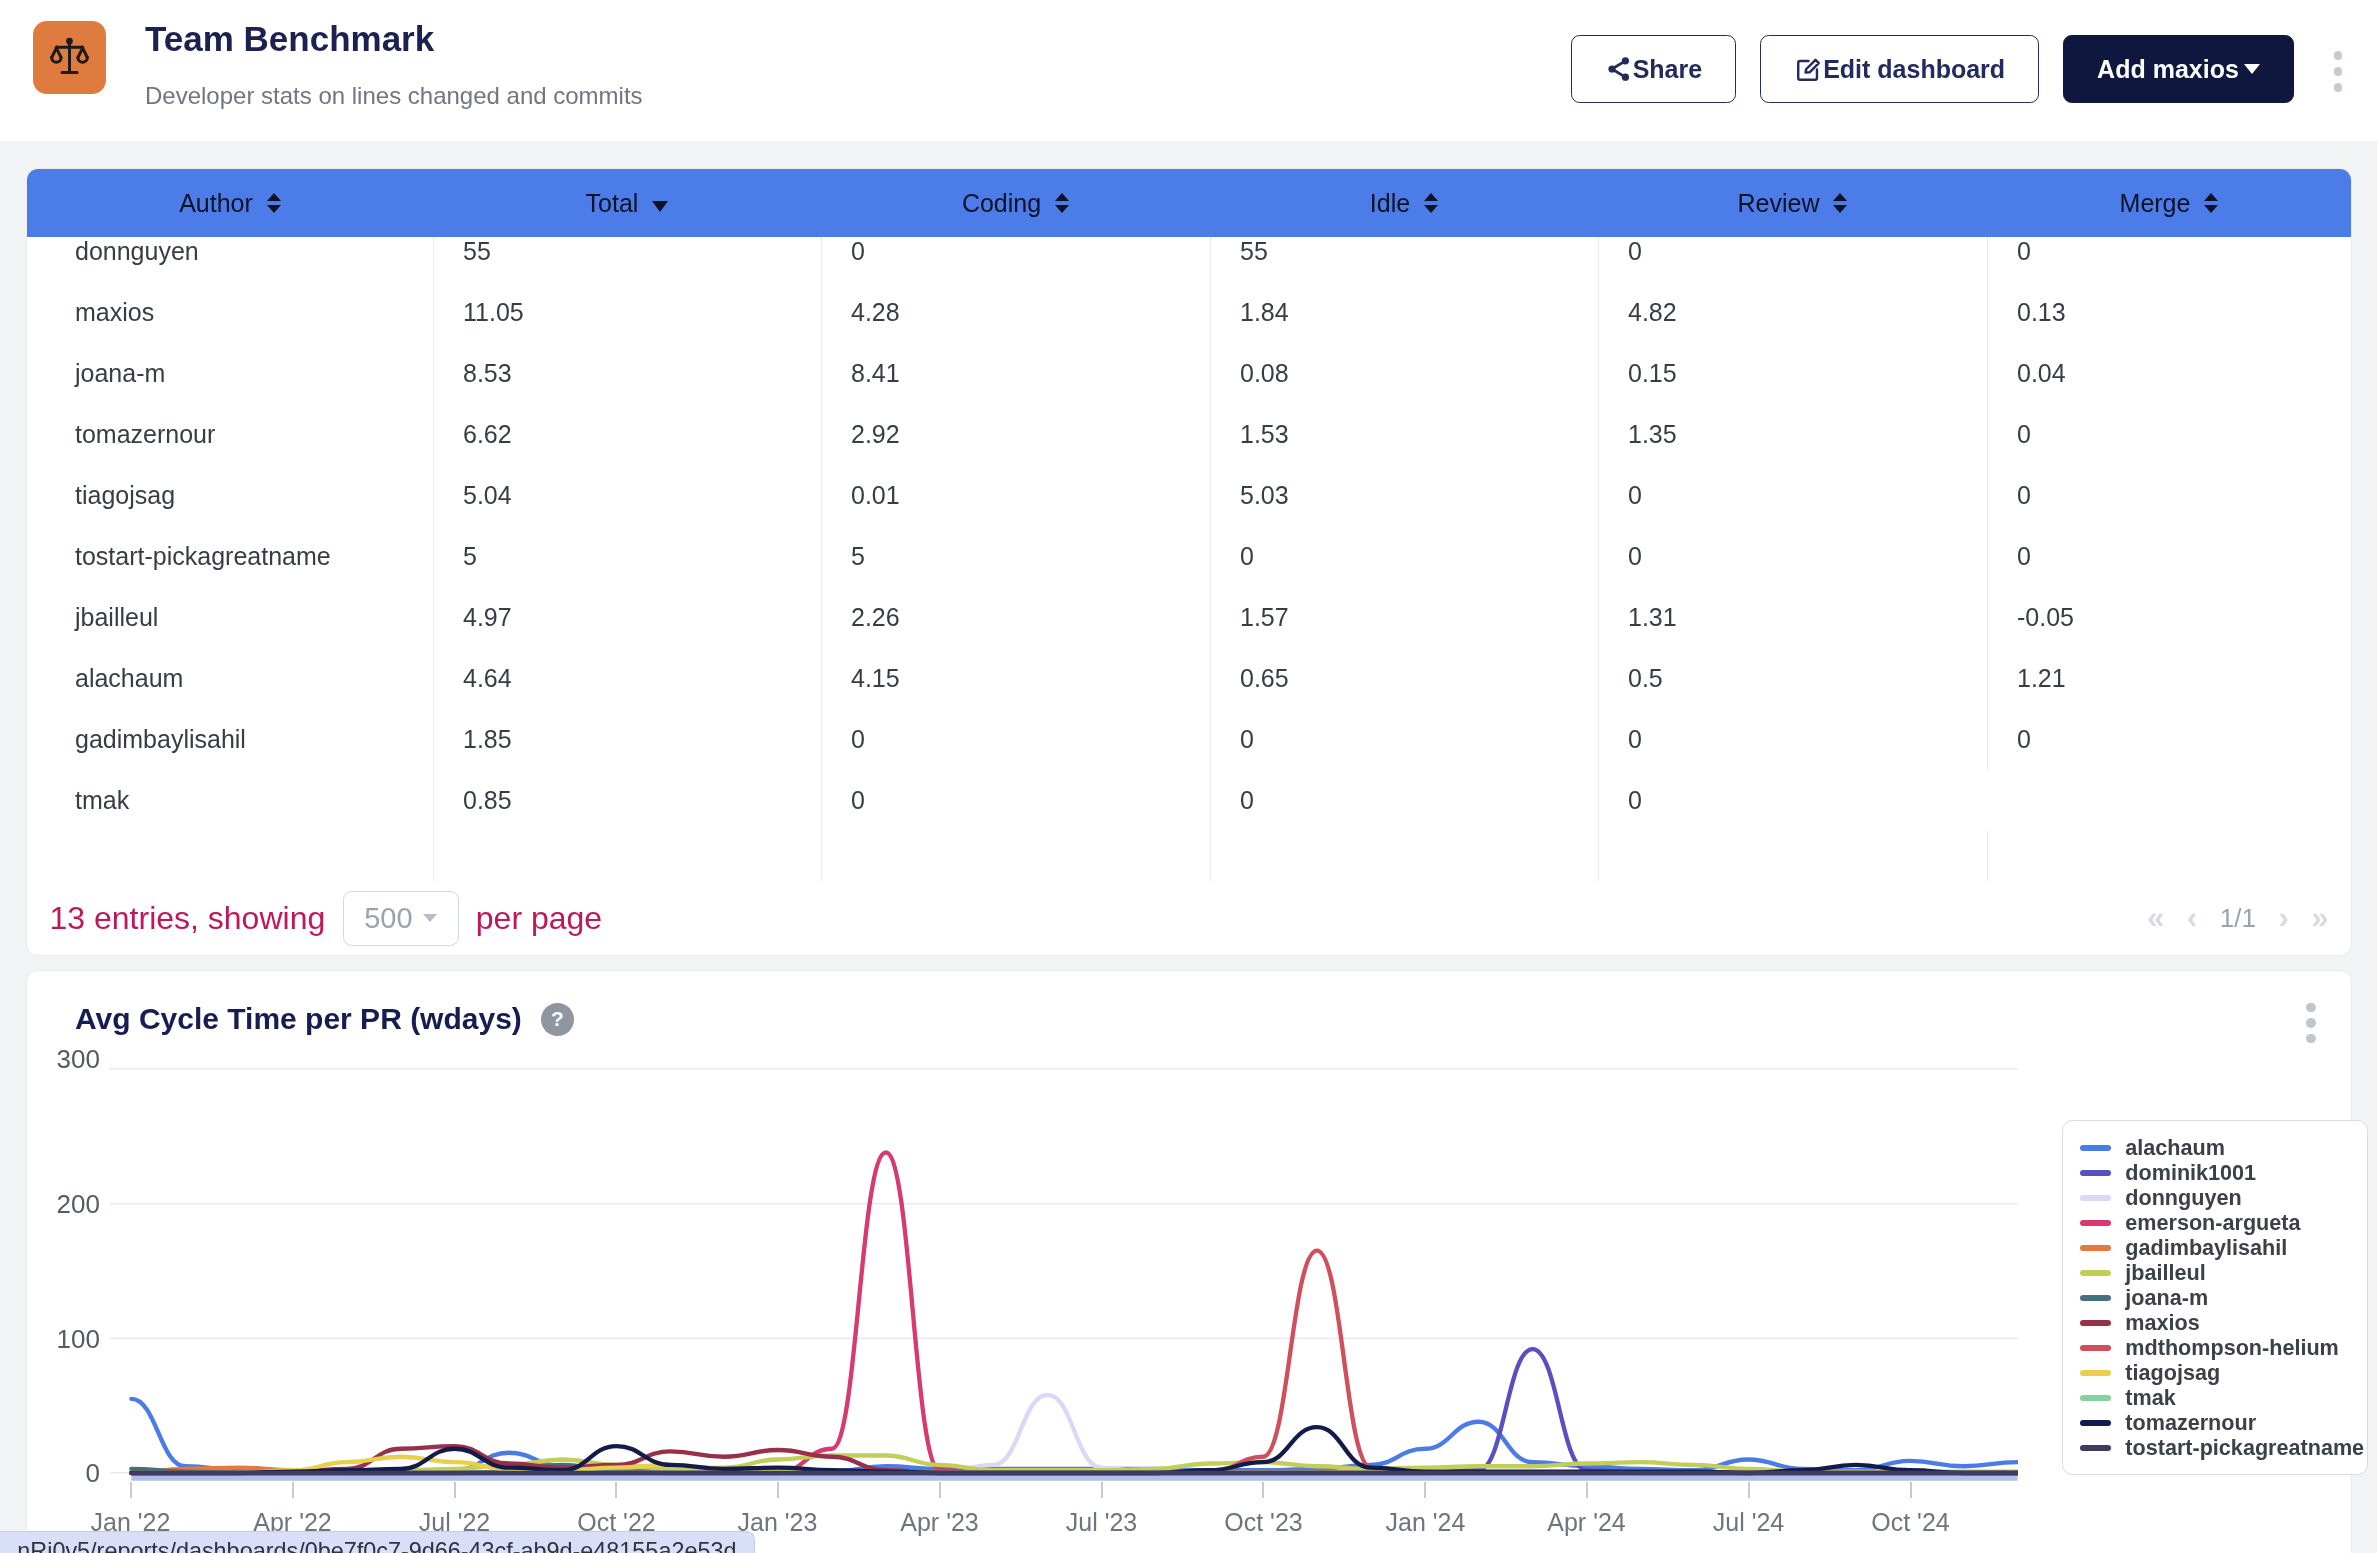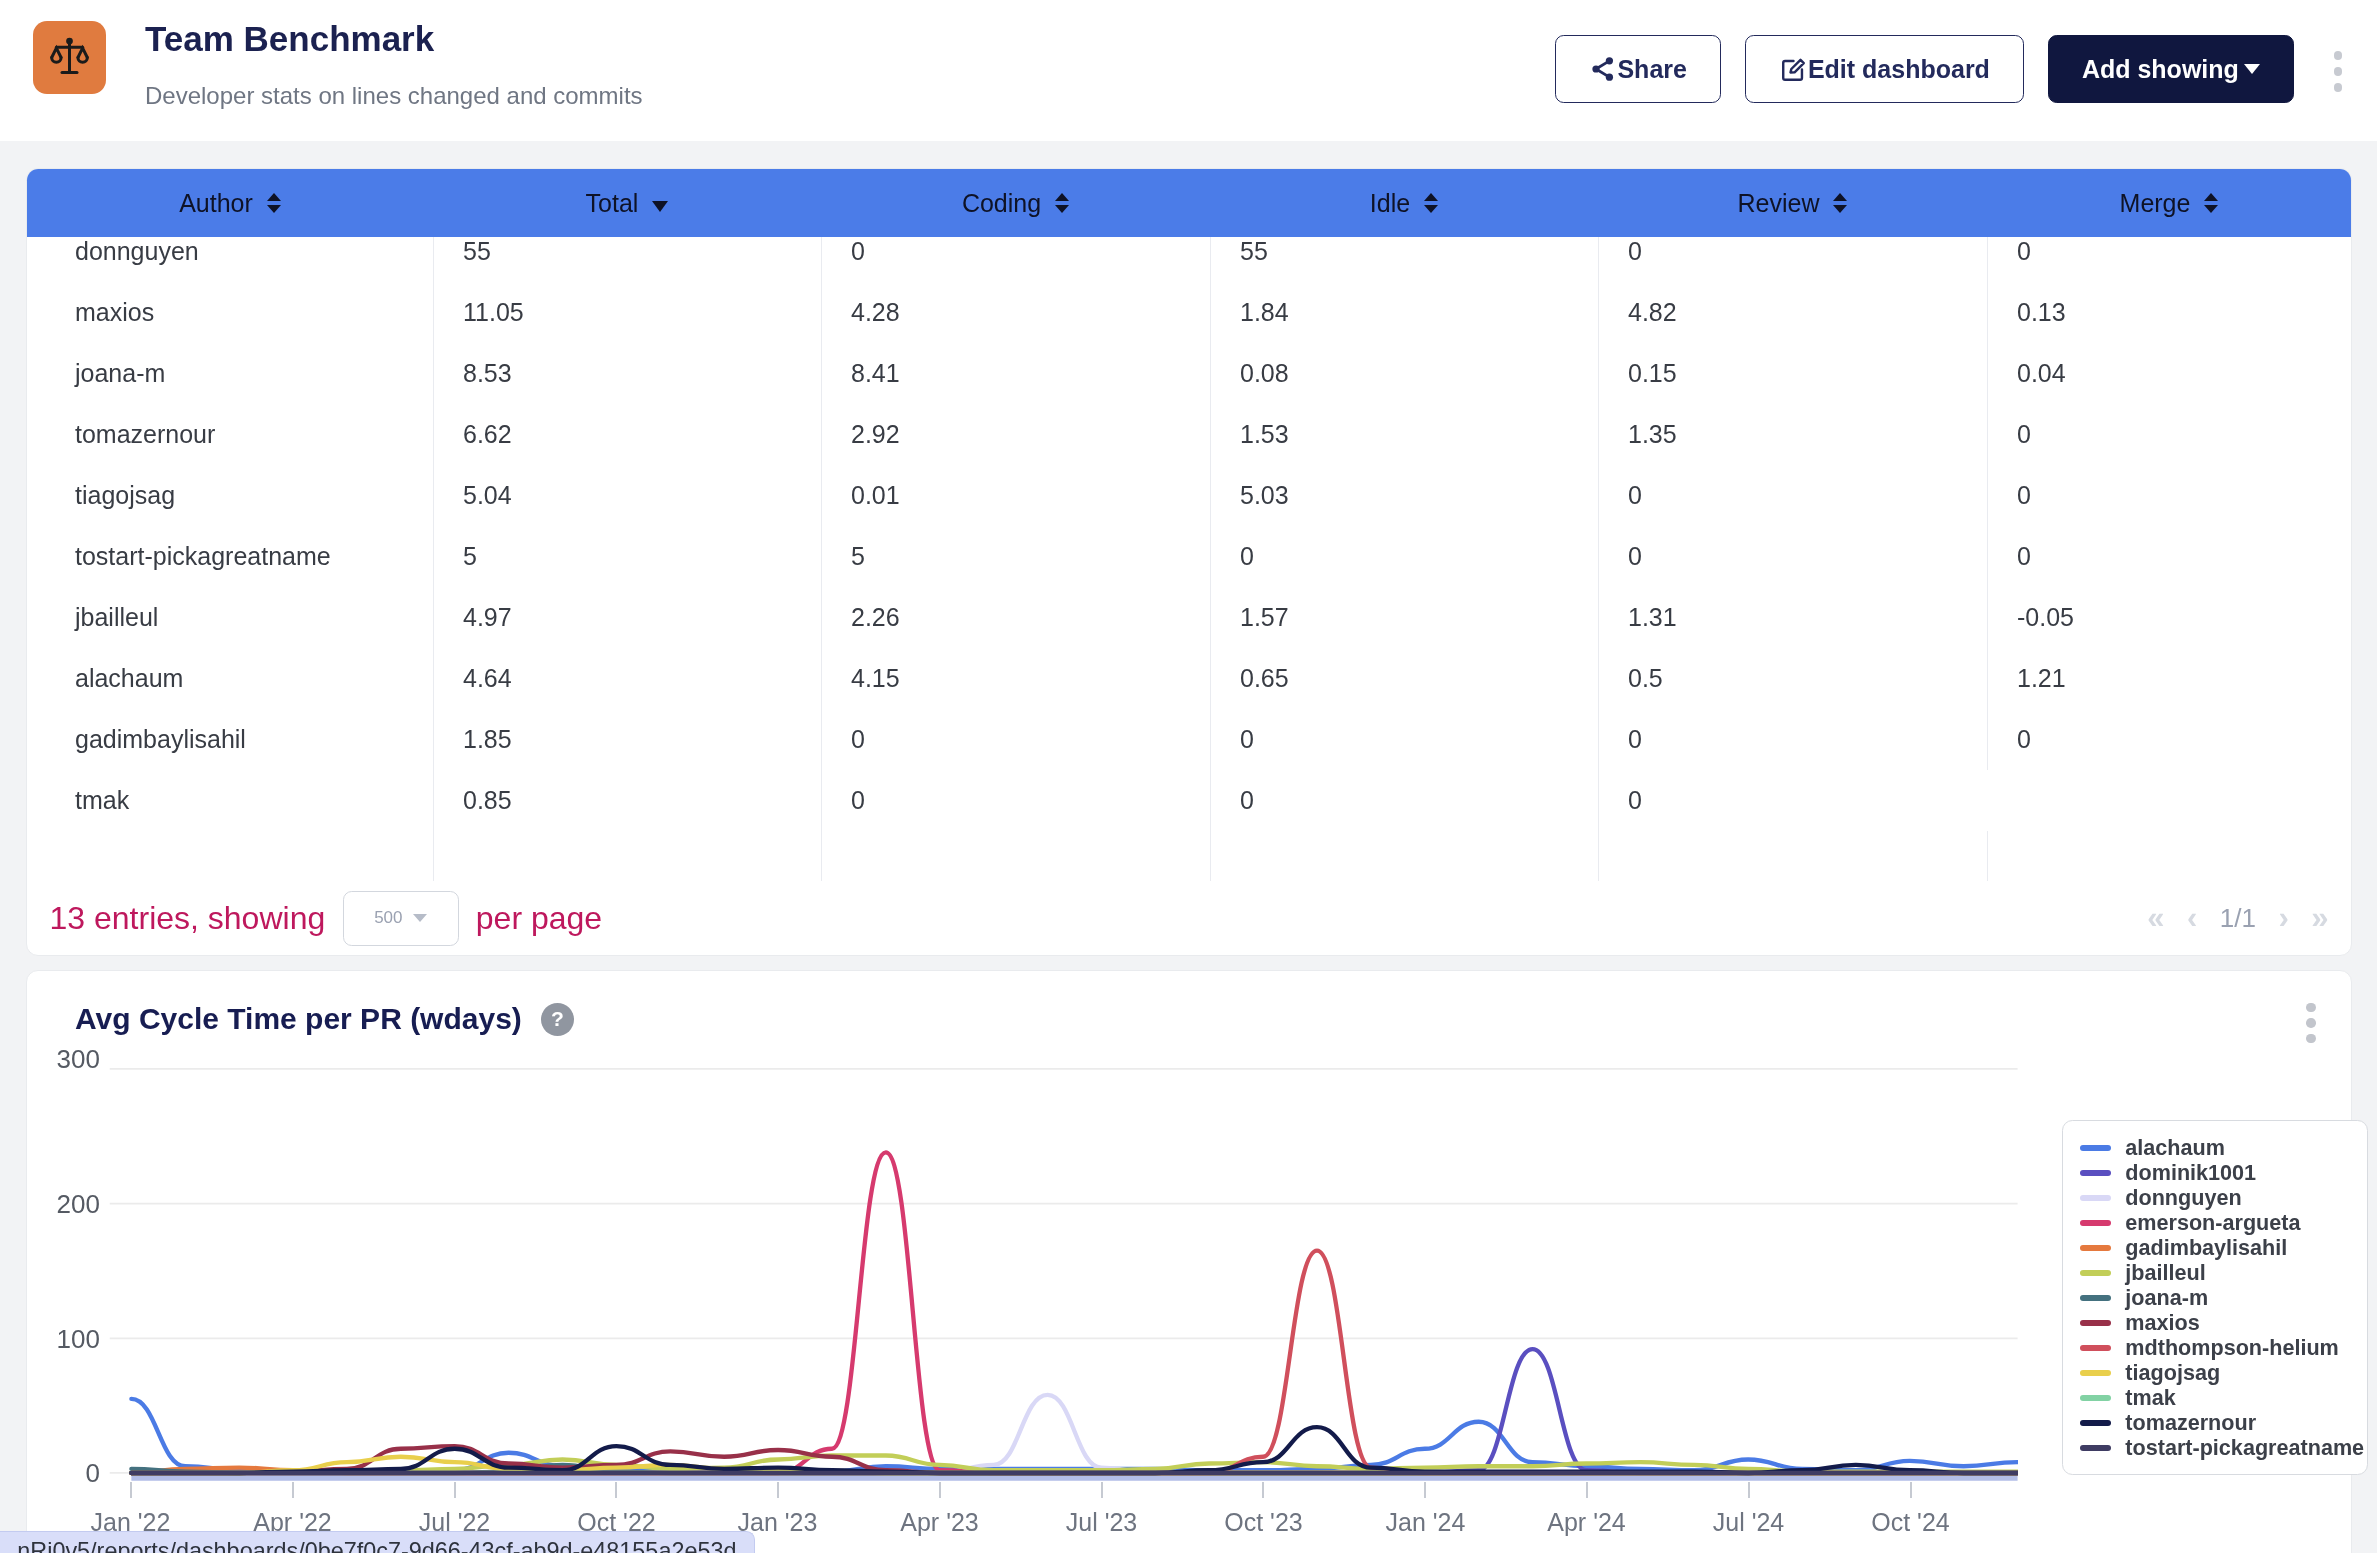--- a/index.html
+++ b/index.html
@@ -41,21 +41,21 @@
   .t-rows { margin-top:-15.6px; }
   .t-row { display:grid; grid-template-columns:406px 388px 389px 388px 389px 364px; height:61px; }
   .t-row.filler { height:50px; }
   .t-cell { display:flex; align-items:center; font-size:25px; color:#383c44; padding-left:29px;
     border-left:1.7px solid #e9ebf0; }
   .t-cell:first-child { border-left:none; padding-left:48px; }
   .t-footer { position:absolute; left:0; bottom:0; width:100%; height:74px; display:flex;
     align-items:center; padding:0 22.5px; }
   .f-text { font-size:32px; color:#be185d; }
   .page-size { margin:0 17.3px; width:116px; height:55px; border:1.7px solid #d3d7de; border-radius:8.7px;
-    display:flex; align-items:center; justify-content:center; gap:10.4px; font-size:17px; color:#9aa1b1;
+    display:flex; align-items:center; justify-content:center; gap:10.4px; font-size:29px; color:#9aa1b1;
     cursor:pointer; background:#fff; }
   .page-size .c { width:0; height:0; border-left:7px solid transparent; border-right:7px solid transparent;
     border-top:8.7px solid #b6bcc8; }
   .pagination { margin-left:auto; display:flex; align-items:center; gap:22.5px;
     font-size:31px; font-weight:bold; color:#d6dae1; }
   .pagination .pg-ind { font-size:26px; font-weight:normal; color:#9aa1b1; }
   .pagination span { cursor:pointer; }
   .pagination .pg-ind { cursor:default; }
 
   
@@ -122,21 +122,21 @@
     <div class="btn outline">
       <svg width="29" height="29" viewBox="0 0 24 24">
         <g stroke="#232a5c" stroke-width="2" fill="none" stroke-linecap="round" stroke-linejoin="round">
           <path d="M12 5 H5 a1.5 1.5 0 0 0 -1.5 1.5 V19 a1.5 1.5 0 0 0 1.5 1.5 H17.5 A1.5 1.5 0 0 0 19 19 V12"></path>
           <path d="M9.5 14.5 L10.2 11.6 L17.8 4 L20.5 6.7 L12.9 14.3 Z"></path>
         </g>
       </svg>
       <span>Edit dashboard</span>
     </div>
     <div class="btn primary">
-      <span>Add showing</span>
+      <span>Add maxios</span>
       <span class="caret-down"></span>
     </div>
   </div>
   <div class="kebab">
       <i></i>
       <i></i>
       <i></i>
     </div>
 </div>
 

